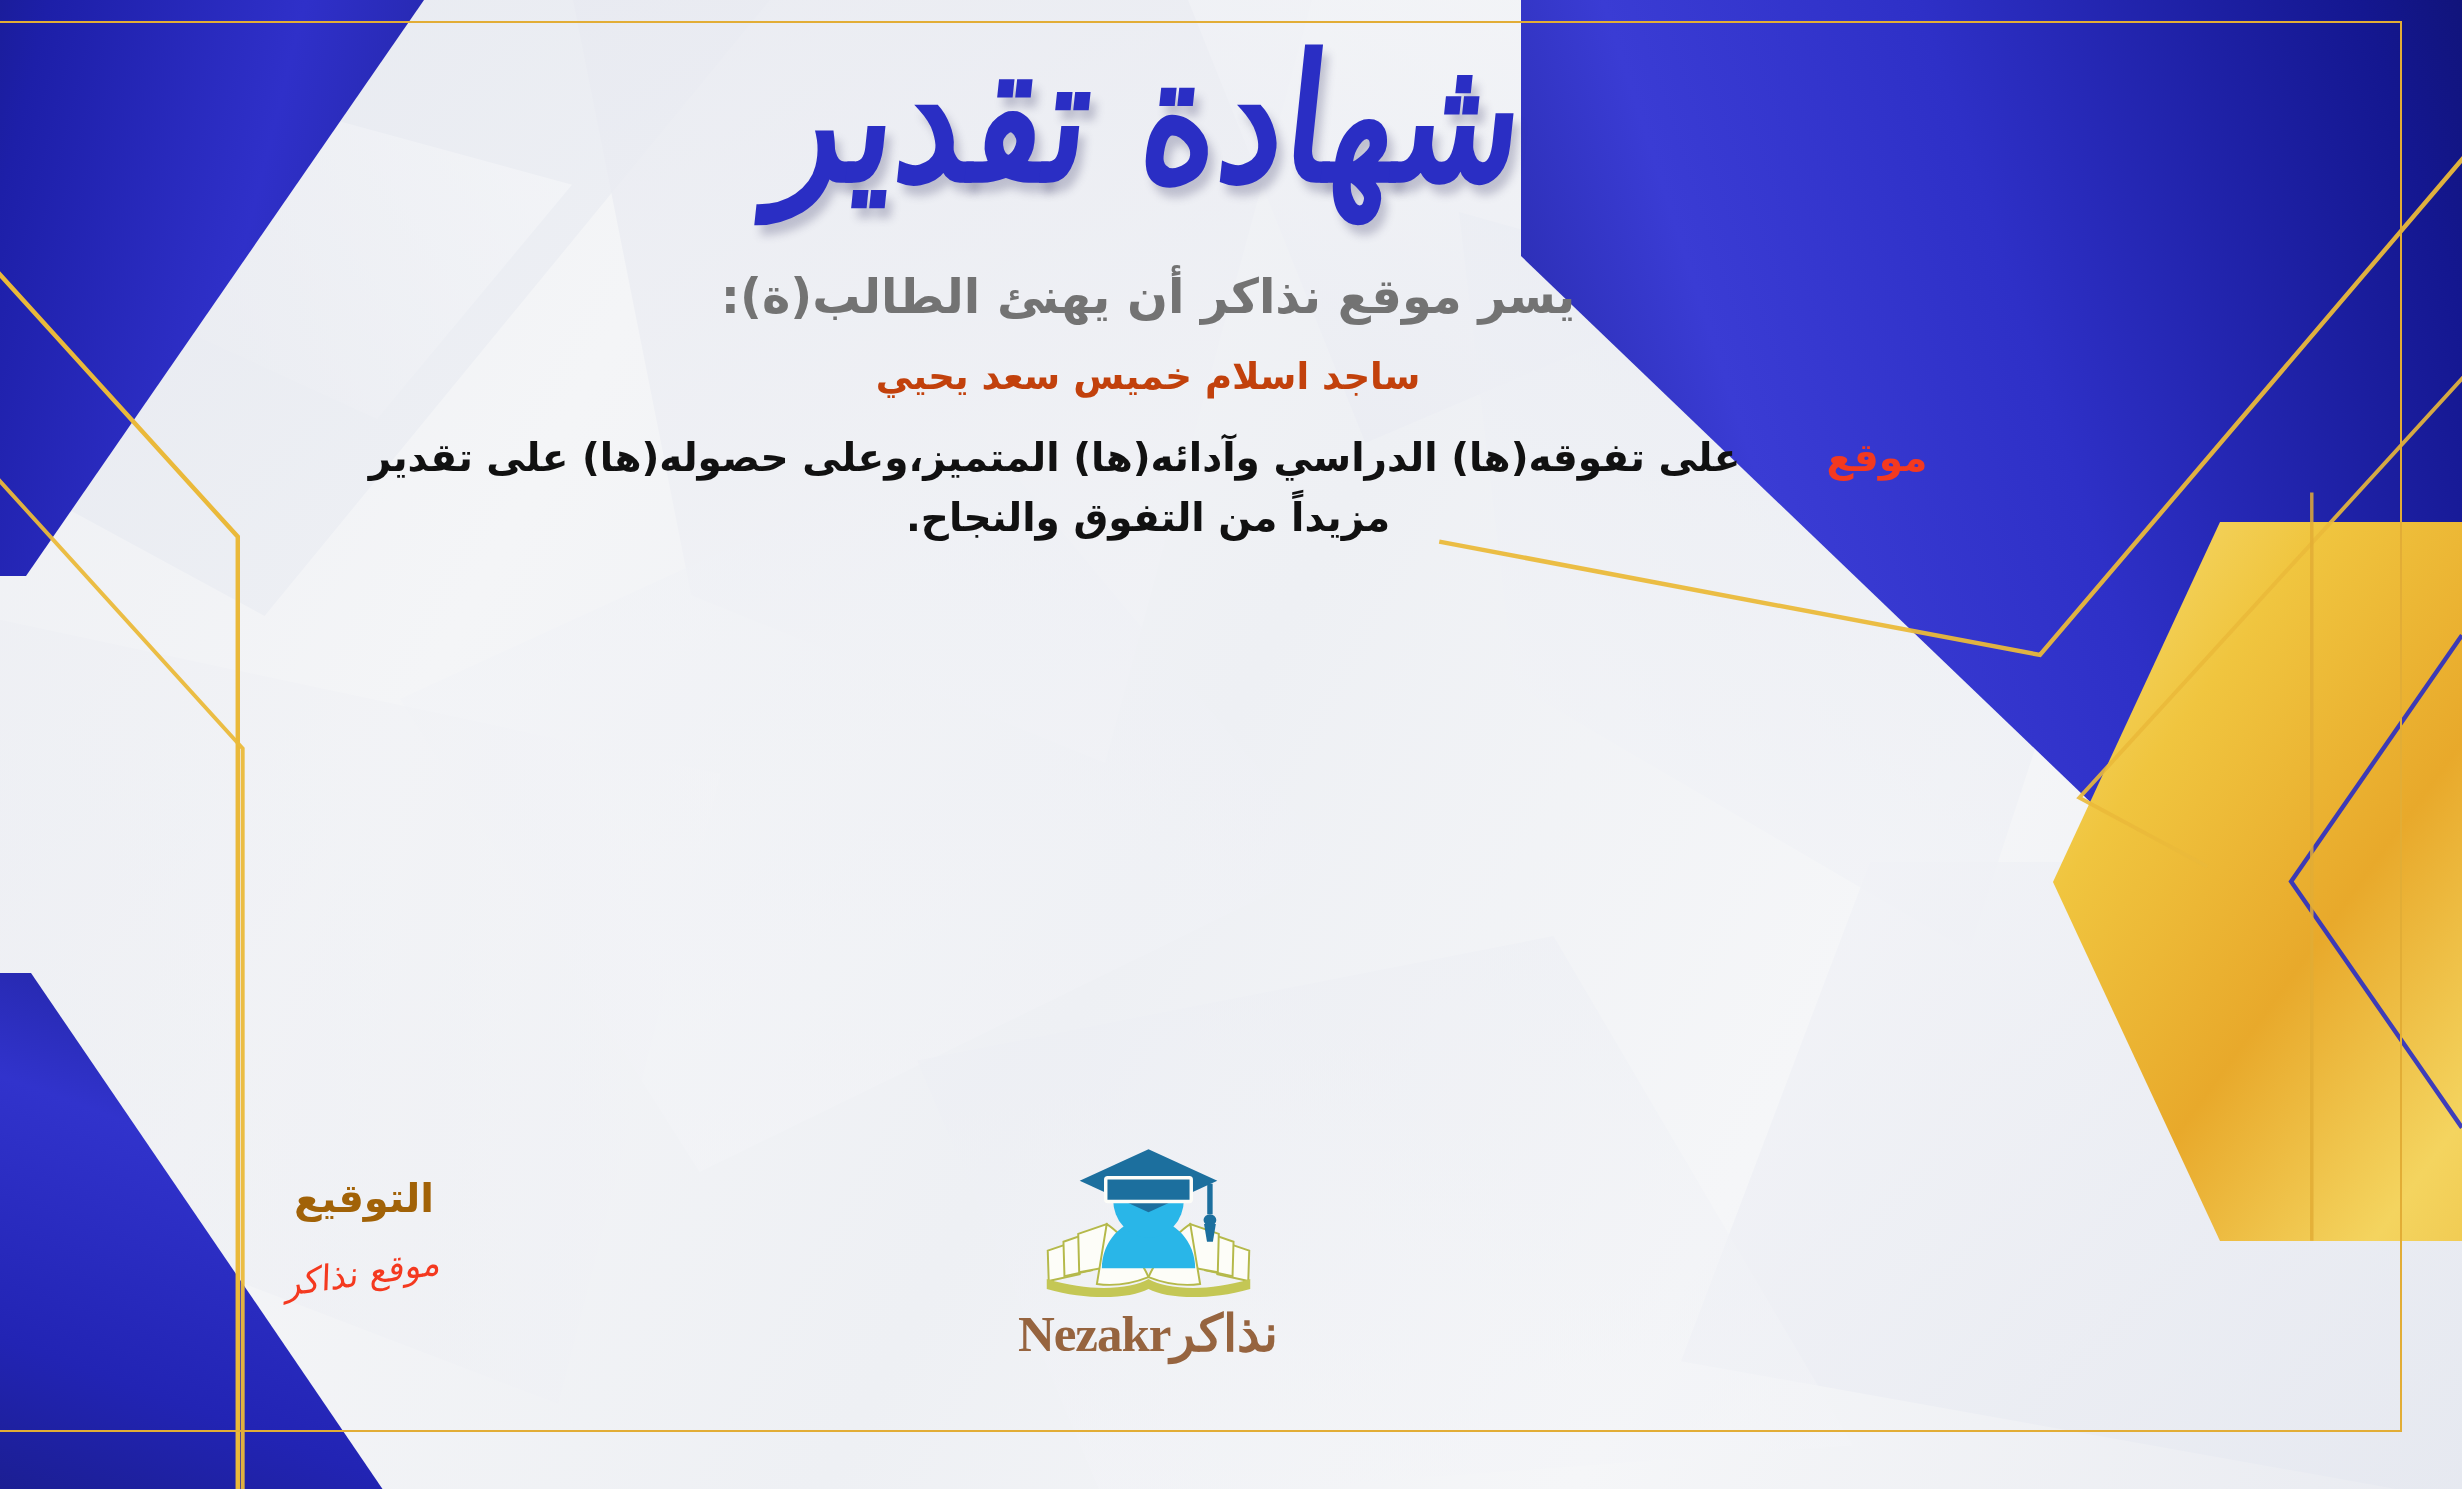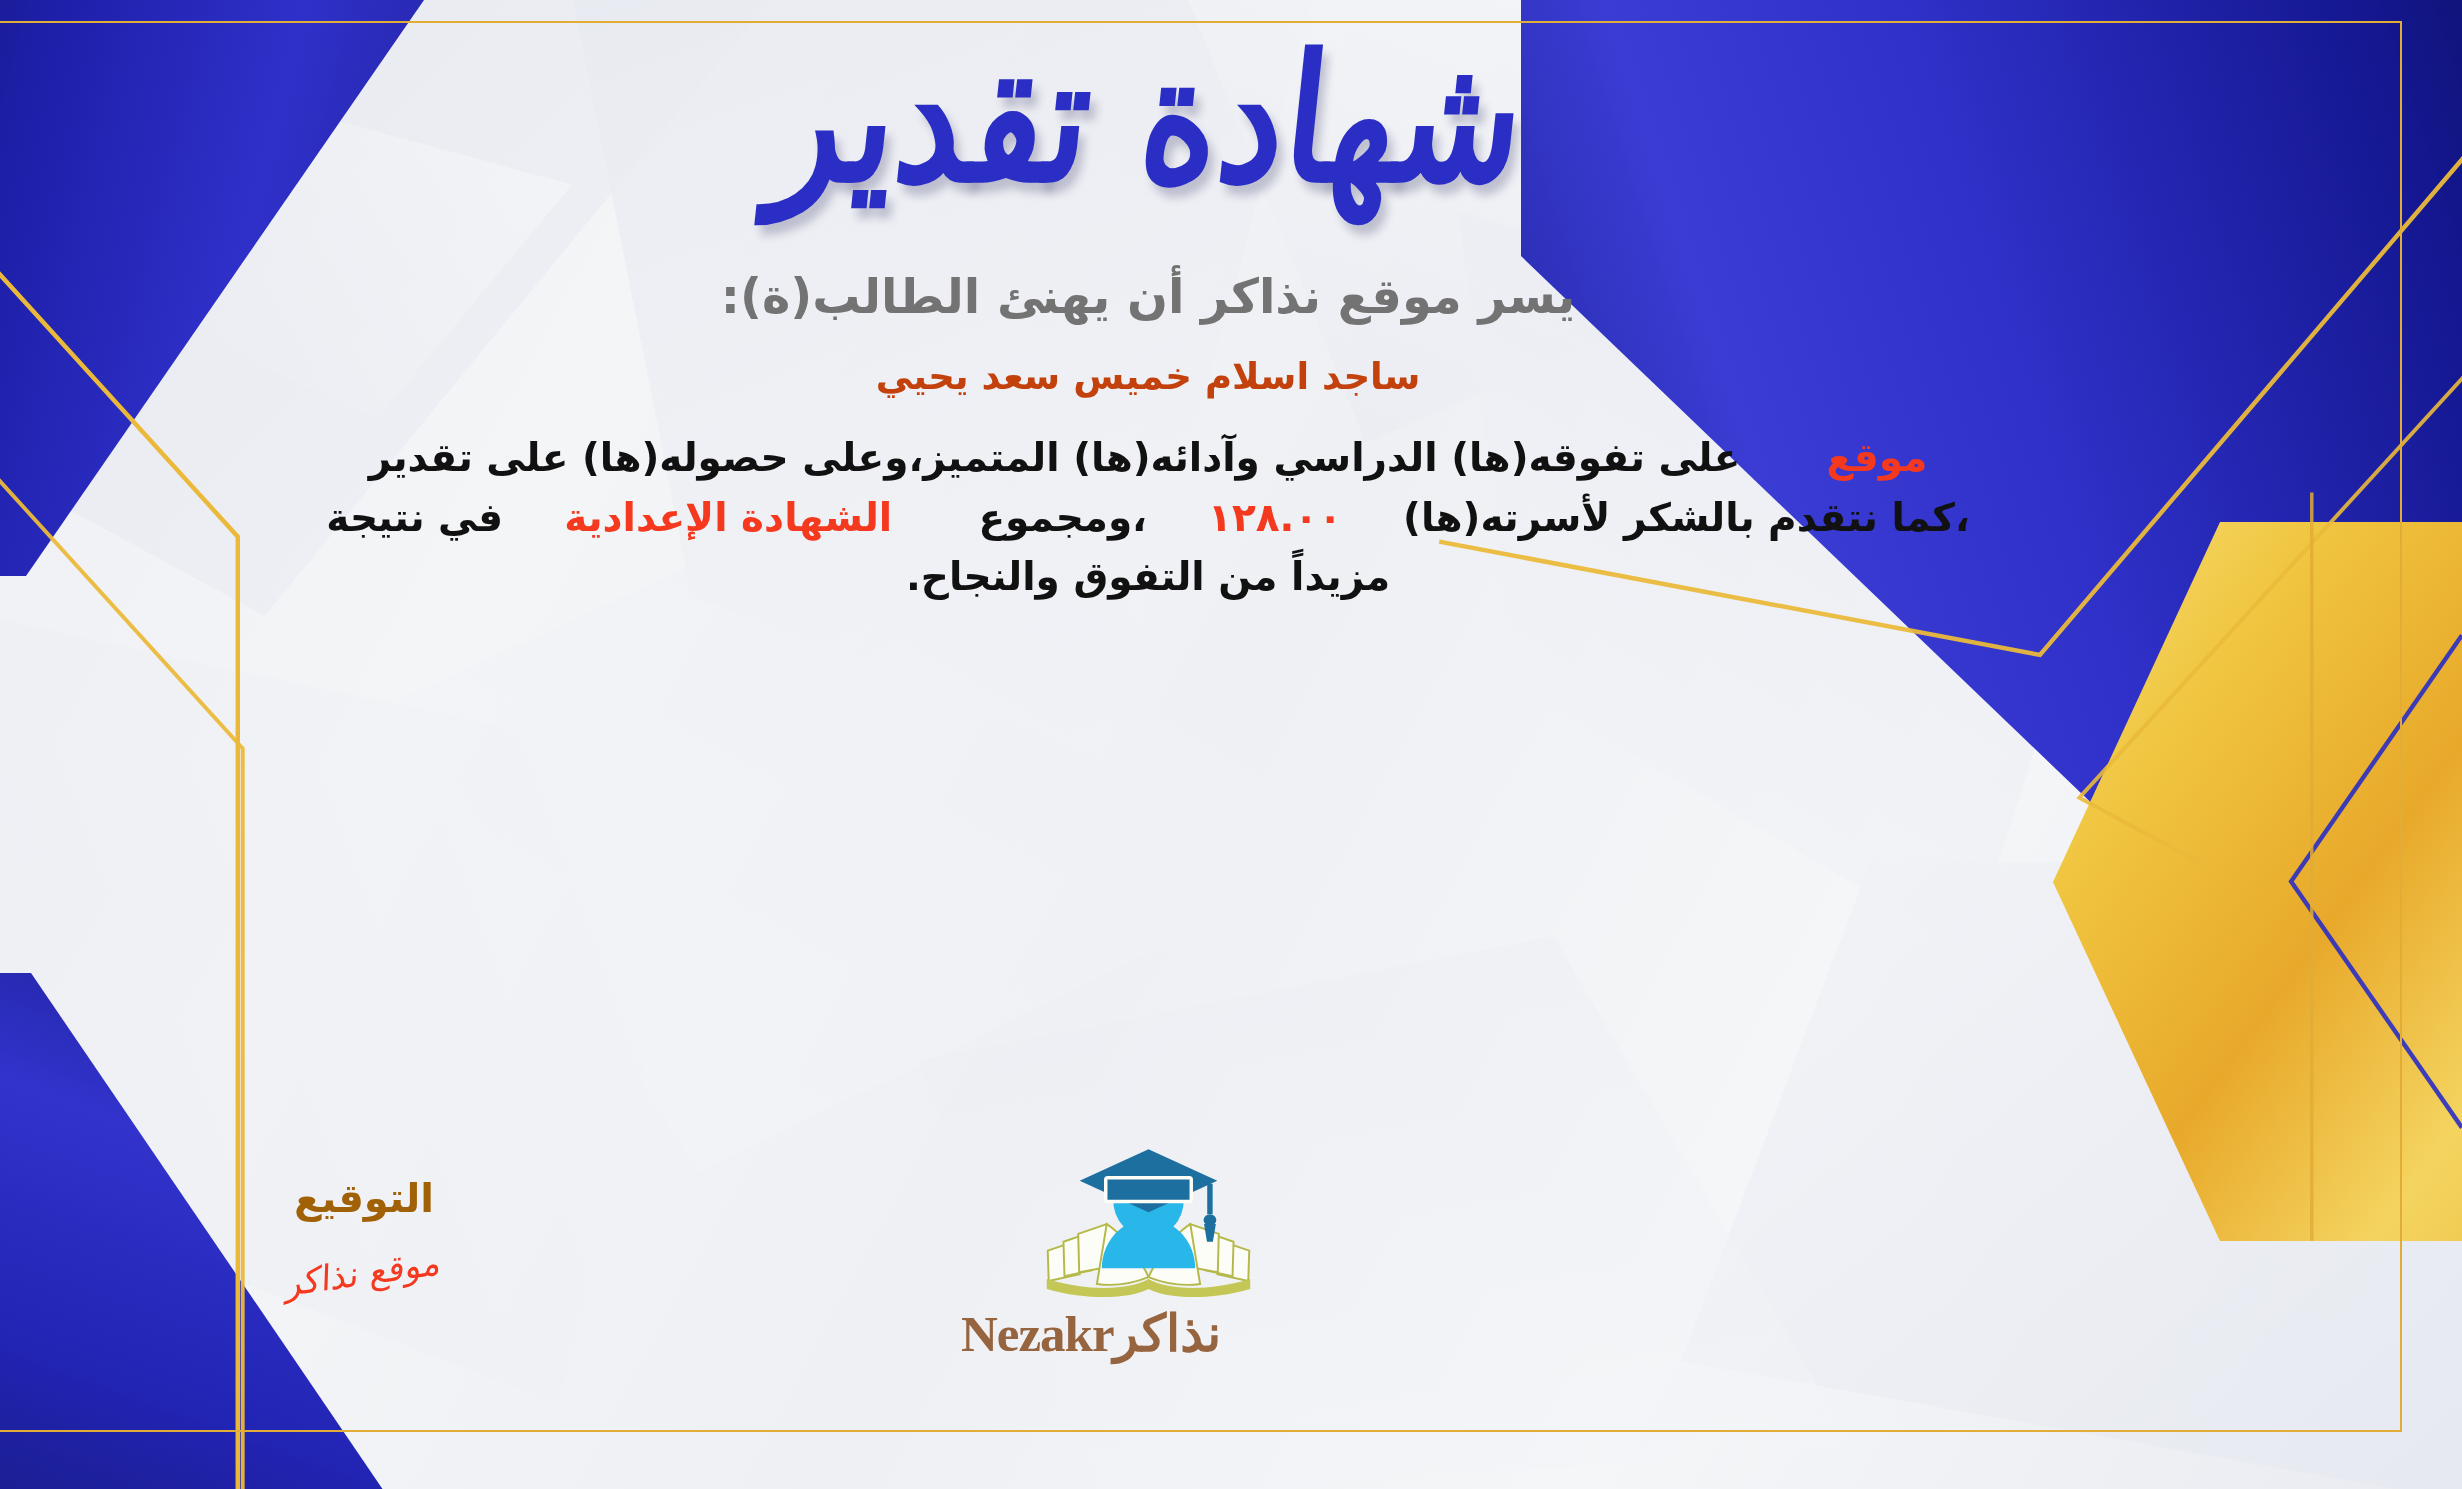--- a/index.html
+++ b/index.html
@@ -160,21 +160,21 @@
     margin-top:32.5px;
     font-family:"DejaVu Serif","Liberation Serif",serif;
     font-size:35px; color:#f4391f;
     transform:rotate(-8deg) skewX(-10deg);
     display:inline-block;
     letter-spacing:2px;
   }
 
   .logo{
     position:absolute; left:50%; transform:translateX(-50%);
-    top:59px; width:374px; text-align:left;
+    top:59px; width:374px; text-align:center;
   }
   .logo svg{ display:block; margin:0 auto; }
   .logo-word{
     margin-top:-4.9px;
     font-size:51px; font-weight:700; color:#96643f;
     font-family:"DejaVu Serif","Liberation Serif",serif;
     white-space:nowrap; letter-spacing:-1px;
   }
   .logo-word .lat{ font-family:"Liberation Serif",serif; }
 </style>
@@ -238,31 +238,20 @@
     <div class="student-name">ساجد اسلام خميس سعد يحيي</div>
 
     <div class="body-block">
 
       <span class="bline">
         <span class="hl">موقع</span>
         <span class="sp"></span>
         <span>على تفوقه(ها) الدراسي وآدائه(ها) المتميز،وعلى حصوله(ها) على تقدير</span>
       </span>
 
-      <span class="bline">
-        <span>،كما نتقدم بالشكر لأسرته(ها)</span>
-        <span class="sp-sm"></span>
-        <span class="hl">١٢٨.٠٠</span>
-        <span class="sp-sm"></span>
-        <span>،ومجموع</span>
-        <span class="sp"></span>
-        <span class="hl">الشهادة الإعدادية</span>
-        <span class="sp-sm"></span>
-        <span>في نتيجة</span>
-      </span>
 
       <span class="bline">مزيداً من التفوق والنجاح.</span>
     </div>
 
     <div class="footer">
 
       <div class="sig-wrap">
         <div class="sig-label">التوقيع</div>
         <div class="sig-hand">موقع نذاكر</div>
       </div>

